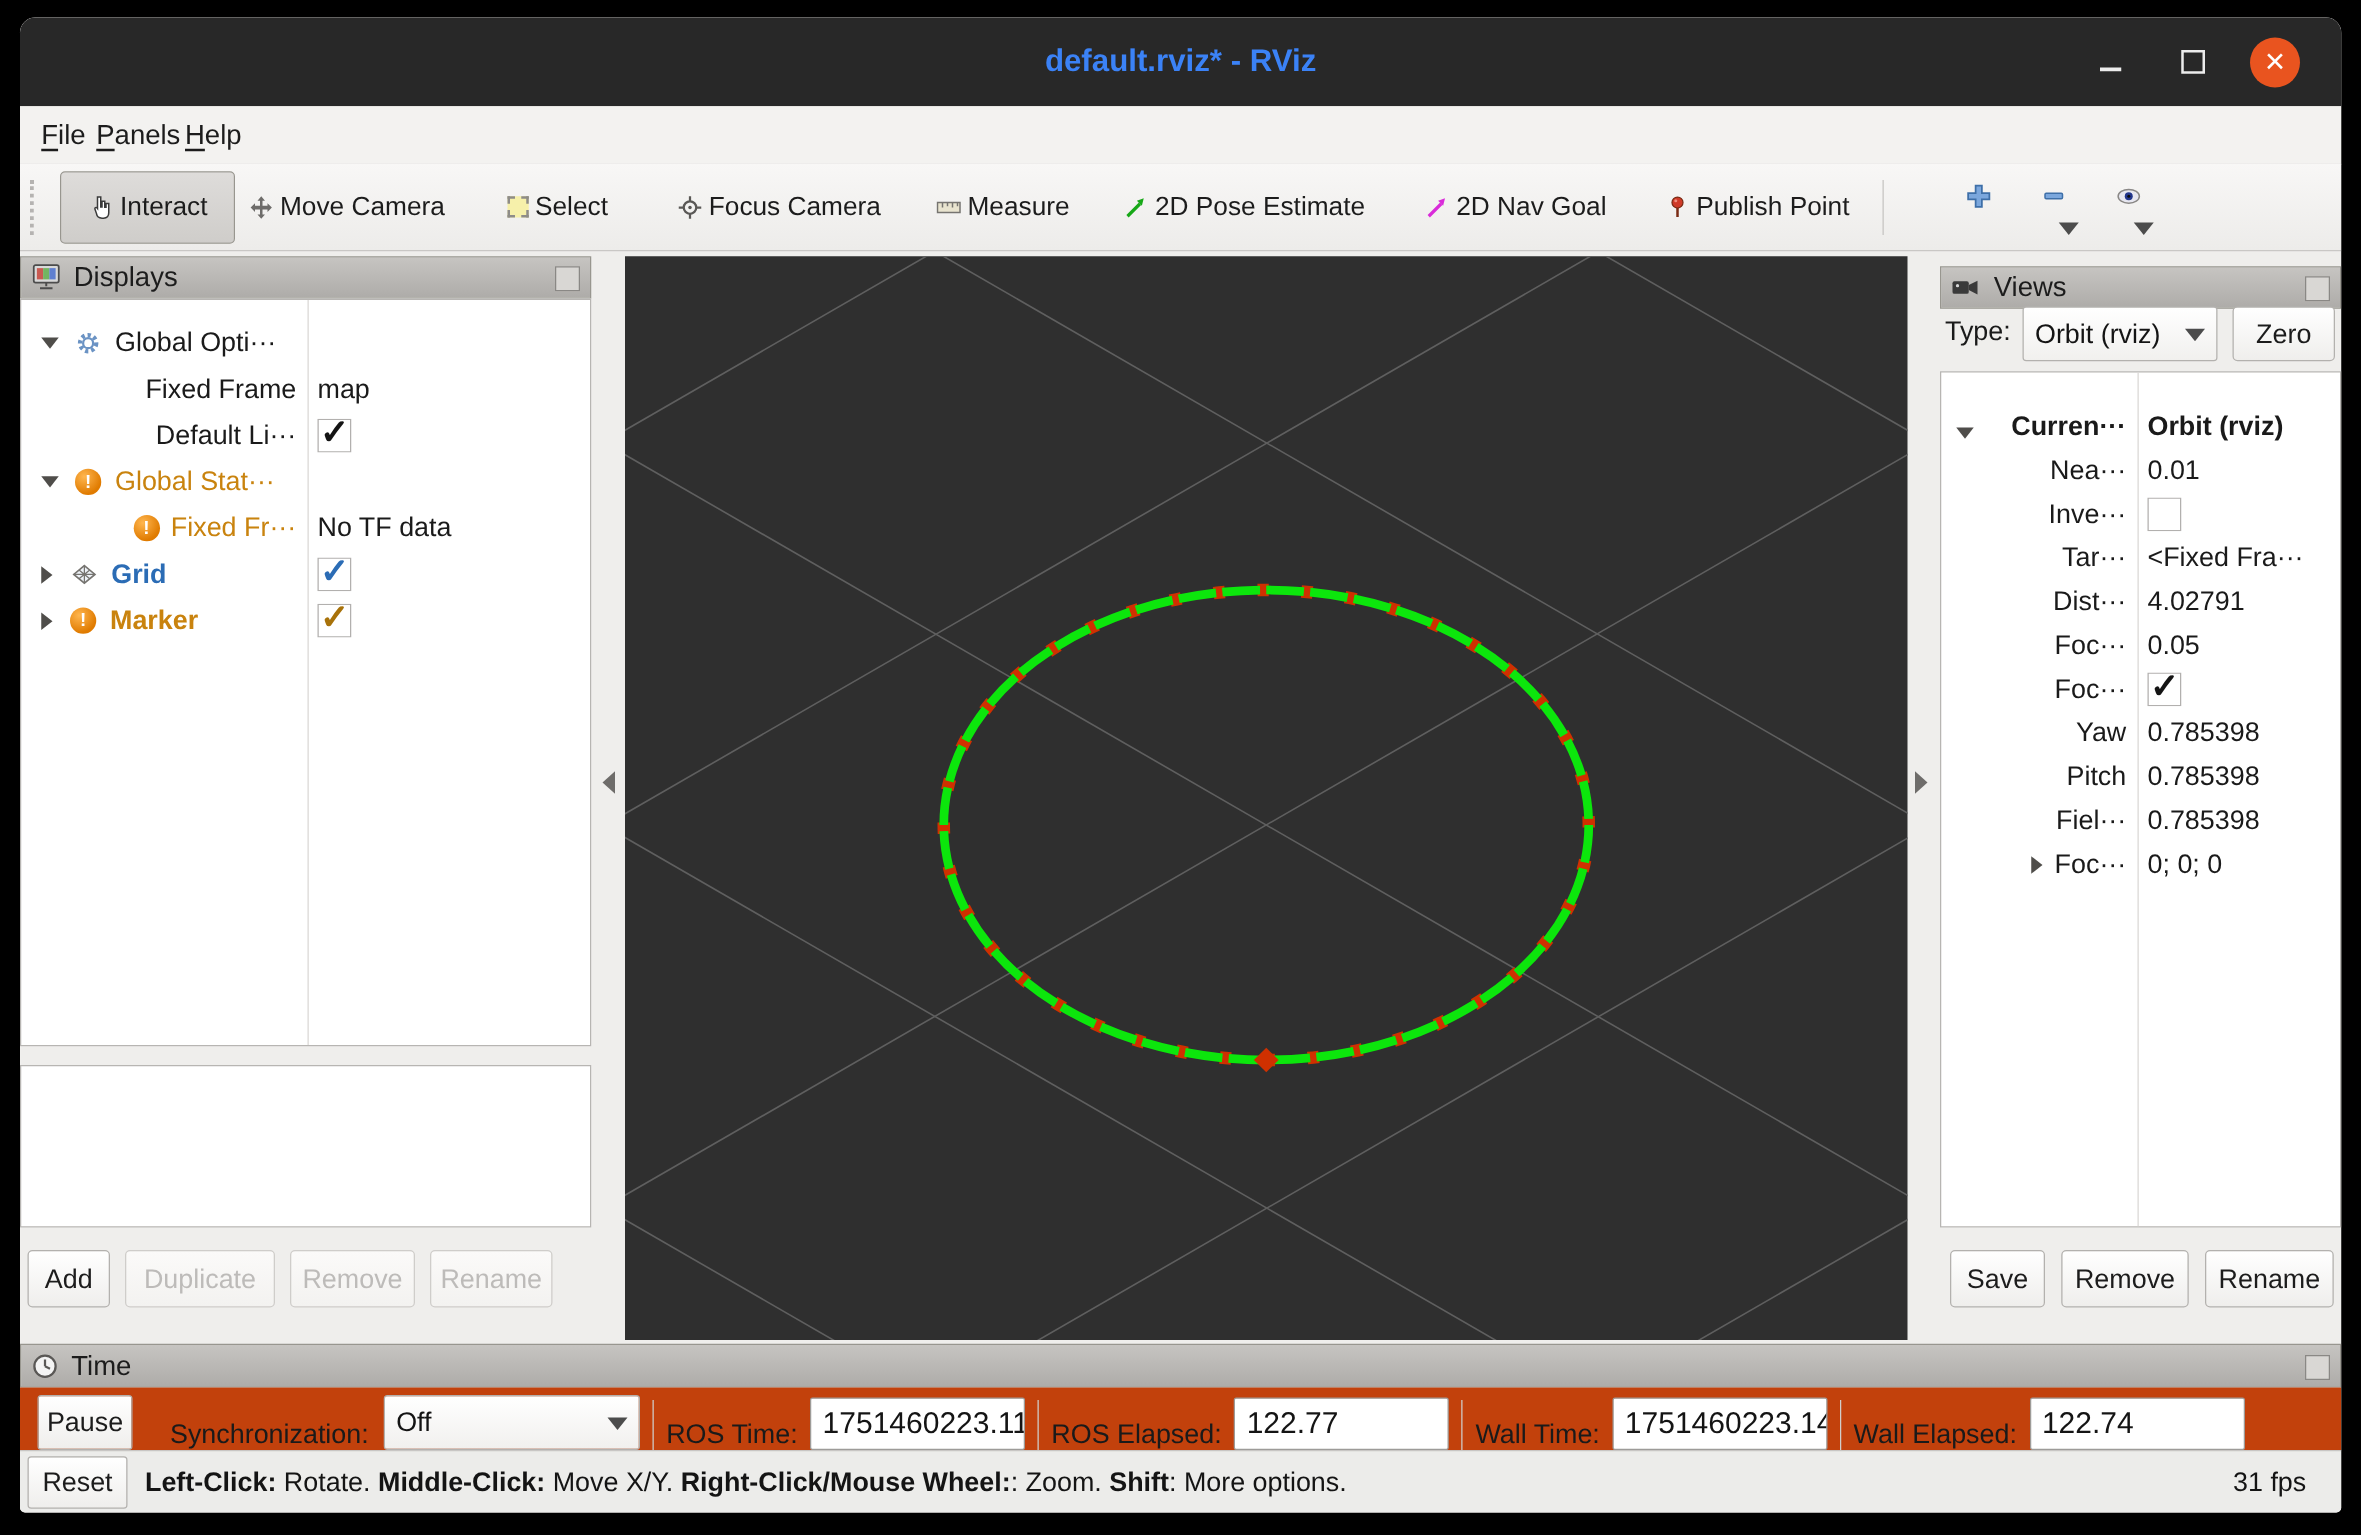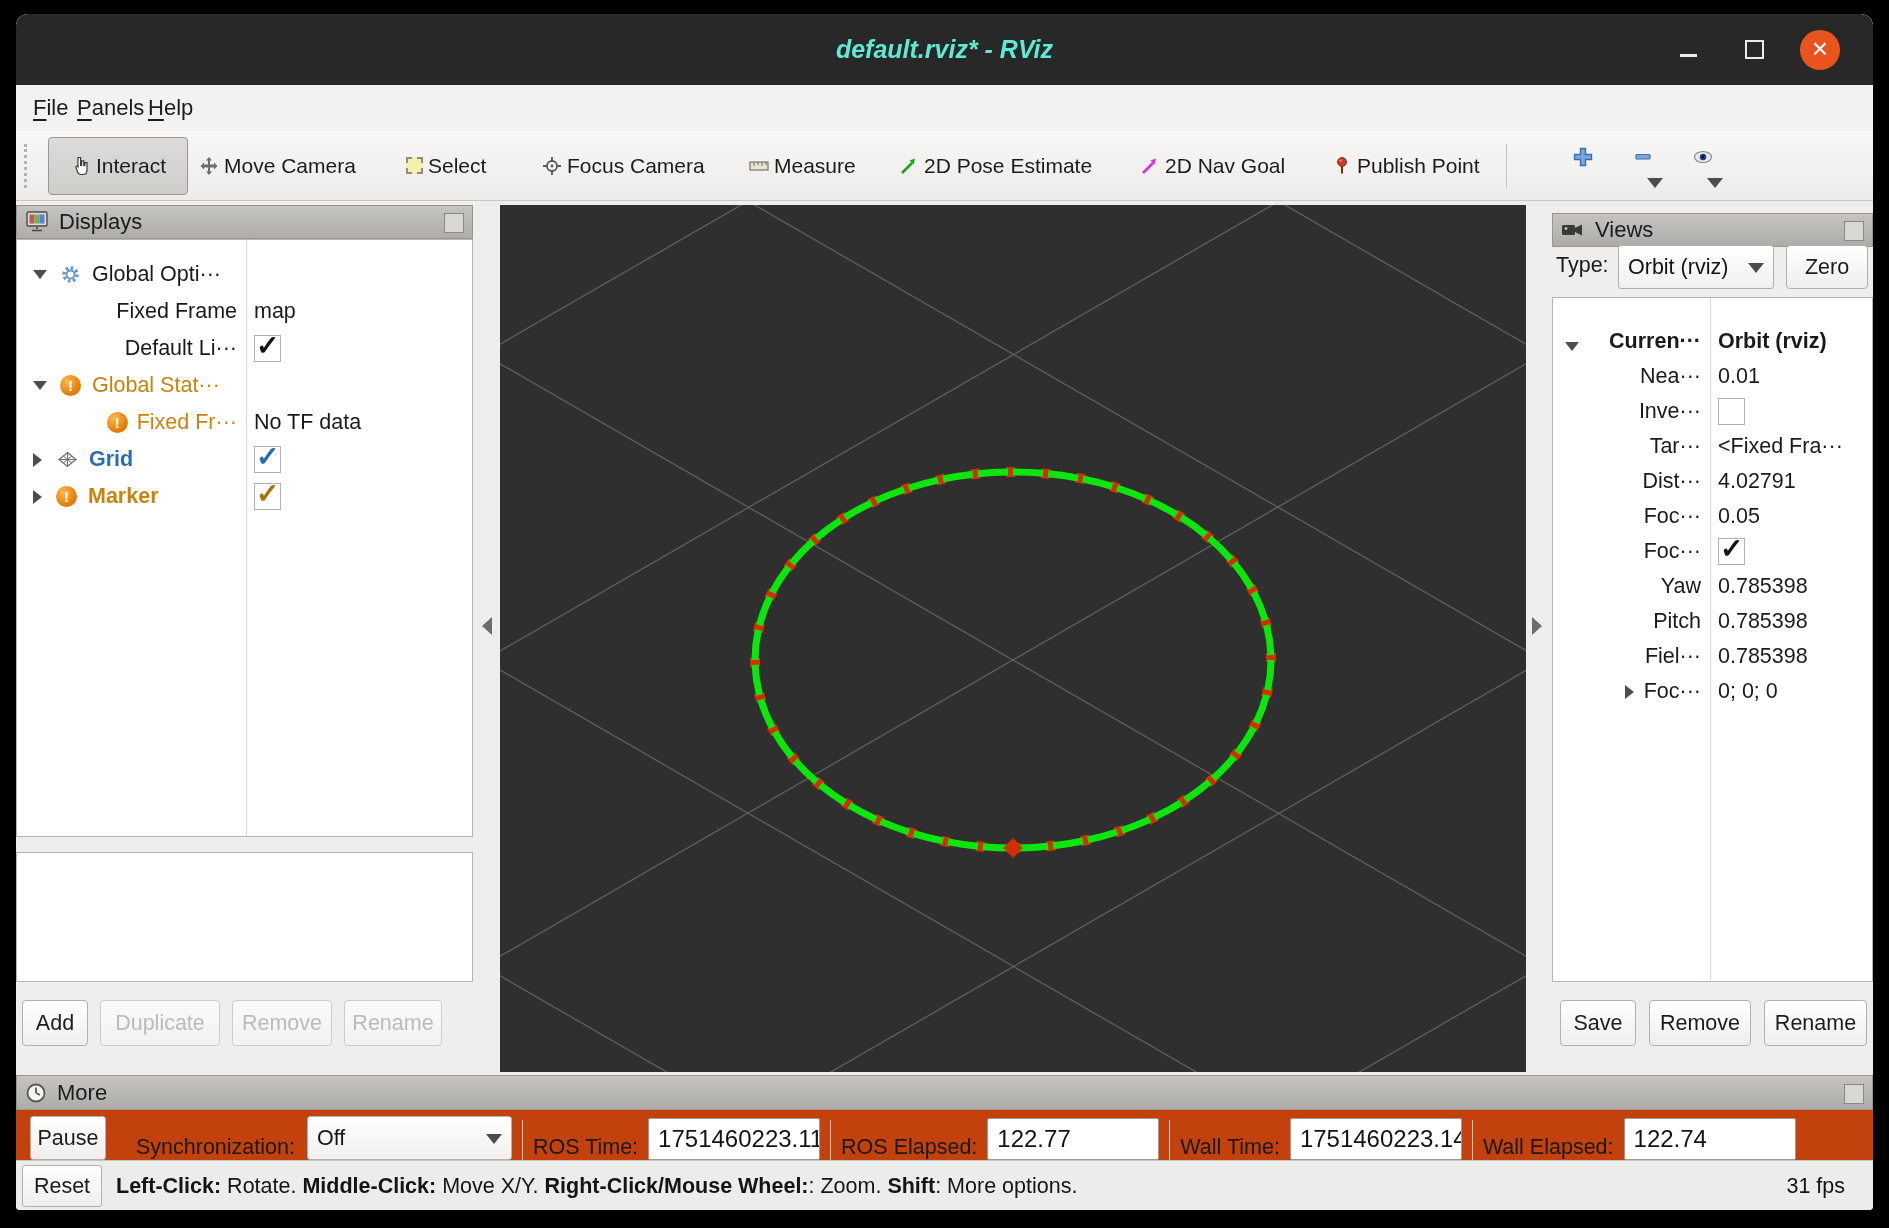--- a/index.html
+++ b/index.html
@@ -2,21 +2,21 @@
 <html><head>
 <meta charset="utf-8">
 <style>
   html,body{margin:0;padding:0;width:1889px;height:1228px;background:#000;overflow:hidden;
     font-family:"Liberation Sans",sans-serif;-webkit-font-smoothing:antialiased;}
   .window{position:absolute;left:16px;top:14px;width:1857px;height:1196px;background:#efeeec;
     border-radius:12px 12px 4px 4px;overflow:hidden;}
   
   .titlebar{position:absolute;left:0;top:0;width:100%;height:71px;background:#282828;border-radius:12px 12px 0 0;}
   .title{position:absolute;left:0;top:0;width:100%;height:71px;display:flex;align-items:center;justify-content:center;
-    color:#5eead4;font-size:25px;font-weight:bold;font-style:italic;}
+    color:#3b82f6;font-size:25px;font-weight:bold;}
   .winbtn{position:absolute;top:0;height:71px;width:44px;display:flex;align-items:center;justify-content:center;}
   .minbar{width:17px;height:3px;background:#ececec;margin-top:12px;}
   .maxbox{width:15px;height:15px;border:2px solid #ececec;}
   .closebtn{width:40px;height:40px;border-radius:50%;background:#e9541f;display:flex;align-items:center;justify-content:center;
     color:#fff;font-size:28px;line-height:1;padding-bottom:2px;box-sizing:border-box;}
   
   .menubar{position:absolute;left:0;top:71px;width:100%;height:46px;background:#f3f2f0;border-bottom:1px solid #d2d0ce;}
   .menuitem{position:absolute;top:0;height:46px;display:flex;align-items:center;font-size:22px;color:#1c1c1c;}
   .mn{text-decoration:underline;text-underline-offset:4px;}
   
@@ -480,21 +480,21 @@
     <div class="btn" style="width:103px;height:46px;">
         <span>Rename</span>
       </div>
   </div>
 
   <div class="phdr" style="left:0;top:1061px;width:1857px;height:35px;">
     <svg width="22" height="22" viewBox="0 0 22 22">
       <circle cx="11" cy="11" r="8.5" fill="#f4f4f4" stroke="#5a5856" stroke-width="1.8"></circle>
       <path d="M11 11 L11 5.5 M11 11 L15 13" stroke="#5a5856" stroke-width="1.8"></path>
     </svg>
-    <span>More</span>
+    <span>Time</span>
     <span class="pfloat" style="top:8px;"></span>
   </div>
 
   <div class="timectl">
     <div class="btn" style="width:76px;height:44px;margin-left:14px;border-radius:3px;">
       <span>Pause</span>
     </div>
     <span class="tlabel" style="margin-left:30px;">Synchronization:</span>
     <div class="drop" style="width:205px;height:44px;margin-left:12px;padding-right:34px;">
       <span>Off</span>

